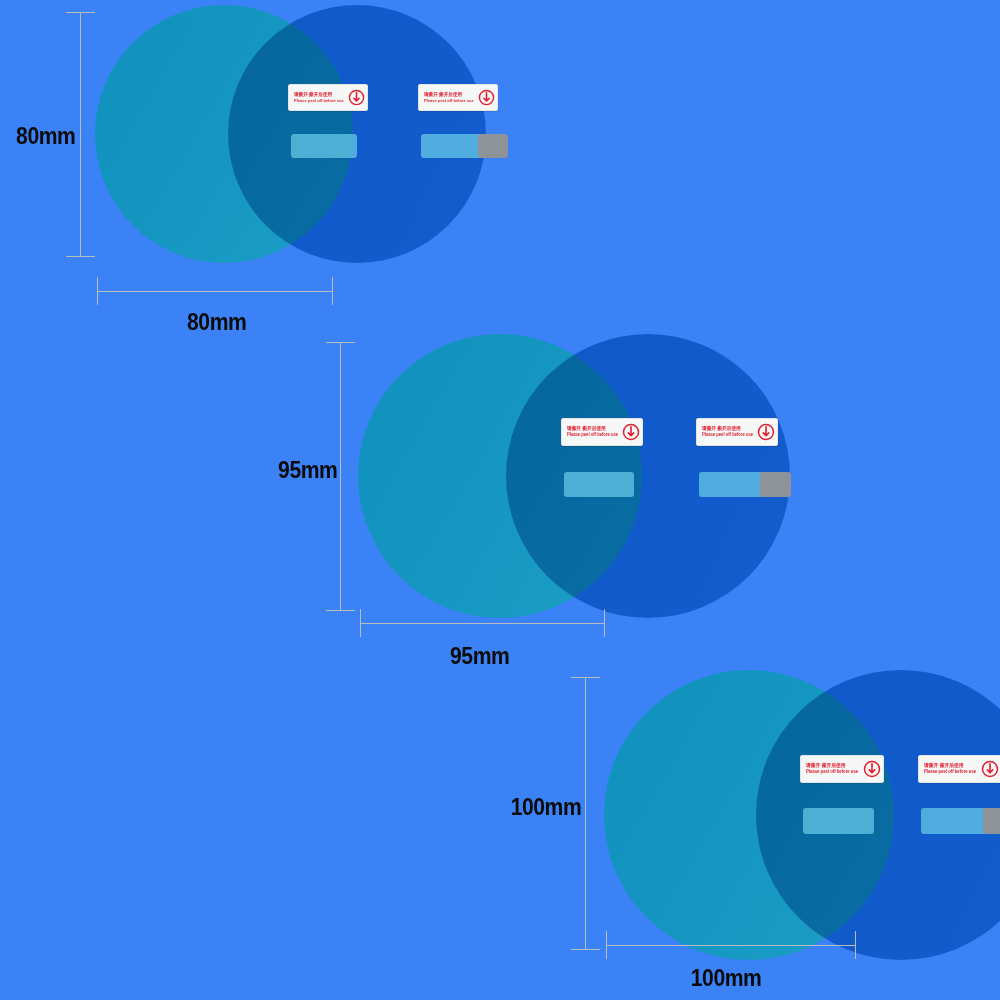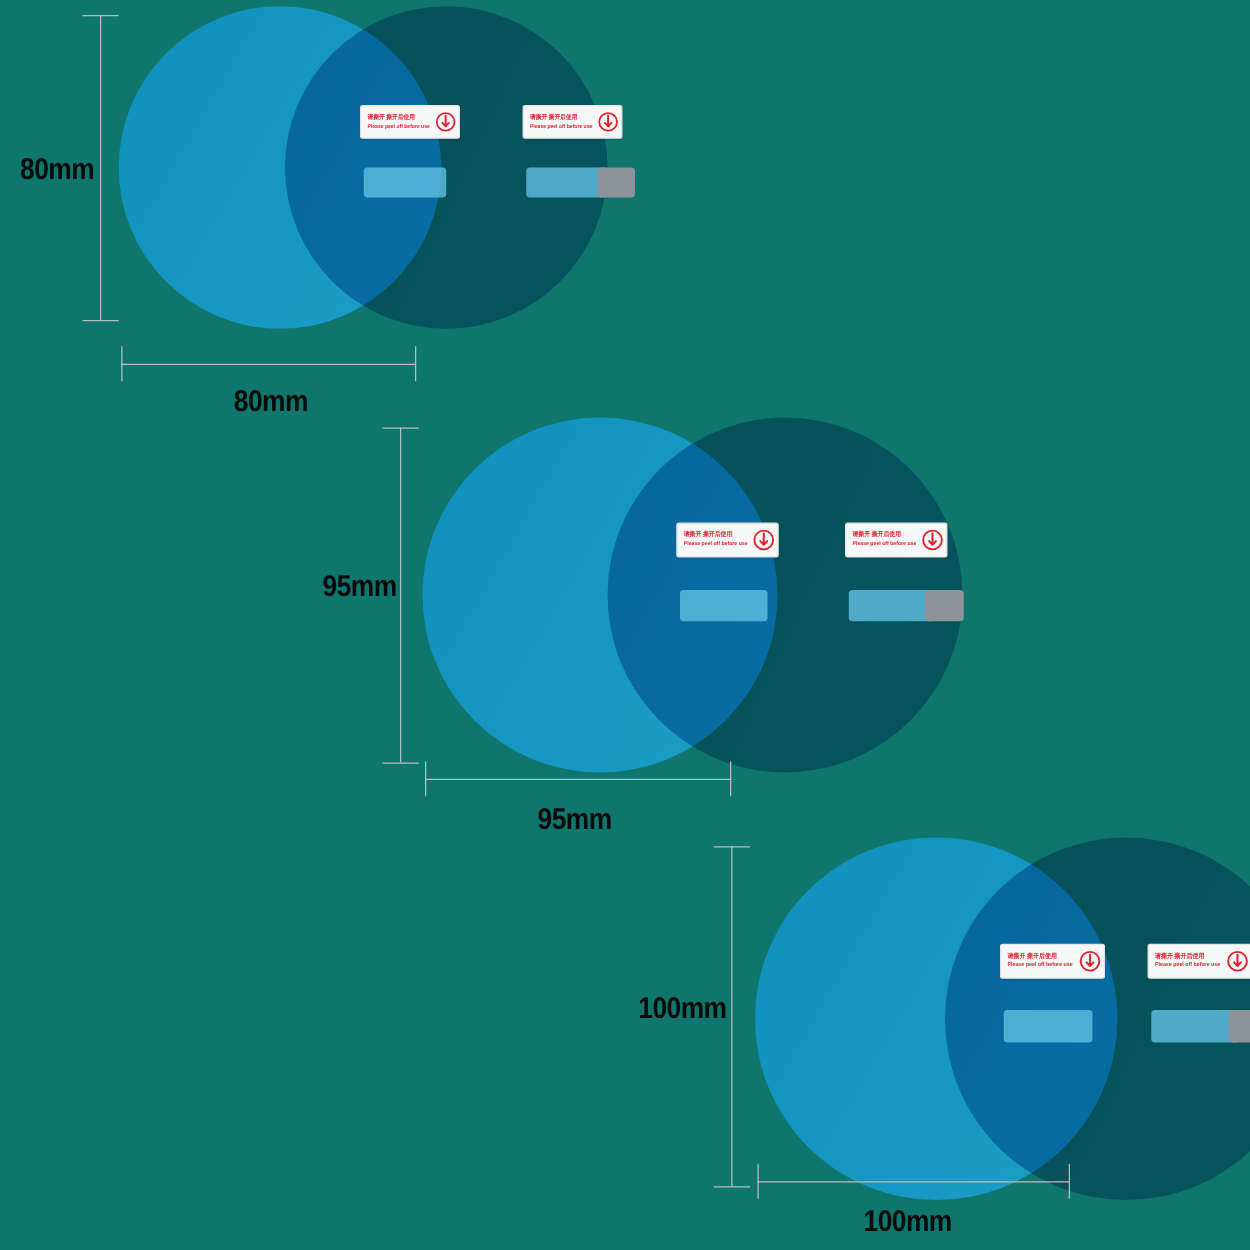--- a/index.html
+++ b/index.html
@@ -11,21 +11,21 @@
     width: 1000px;
     height: 1000px;
     background: #ffffff;
     font-family: "Liberation Sans", sans-serif;
     overflow: hidden;
   }
   #stage {
     position: relative;
     width: 1000px;
     height: 1000px;
-    background: #0f766e;
+    background: #3b82f6;
   }
 
   
   .size-group {
     position: absolute;
   }
 
   
   .disc-pair {
     position: absolute;
@@ -178,21 +178,21 @@
     </div>
 
     <div class="dim">
       <div class="dim-line-h" style="left:97px; top:291px; width:236px;"></div>
       <div class="dim-cap-v" style="left:97px; top:277px; height:28px;"></div>
       <div class="dim-cap-v" style="left:332px; top:277px; height:28px;"></div>
       <span class="dim-label dim-label-h" style="left:183px; top:308px; font-size:24px;">80mm</span>
     </div>
   </div>
 
-  <div class="size-group" style="left:248px; top:320px; width:540px; height:360px;">
+  <div class="size-group" style="left:268px; top:320px; width:540px; height:360px;">
 
     <div class="disc-pair">
       <div class="disc disc-left" style="left:90px; top:14px; width:284px; height:284px;"></div>
       <div class="disc disc-right" style="left:238px; top:14px; width:284px; height:284px;"></div>
     </div>
 
     <div class="sticker" style="left:293px; top:98px; width:82px; height:28px;">
       <div class="sticker-text">
         <span class="sticker-line" style="font-size:5.1px;">请撕开 撕开后使用</span>
         <span class="sticker-line" style="font-size:4.5px;">Please peel off before use</span>

